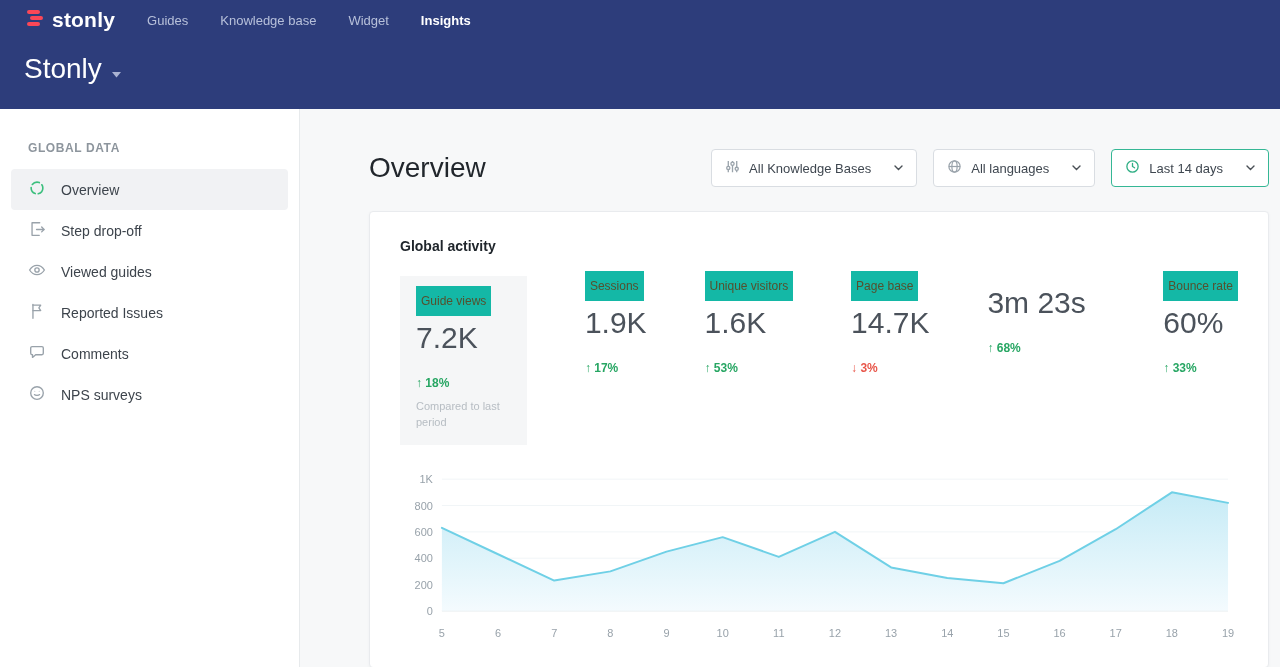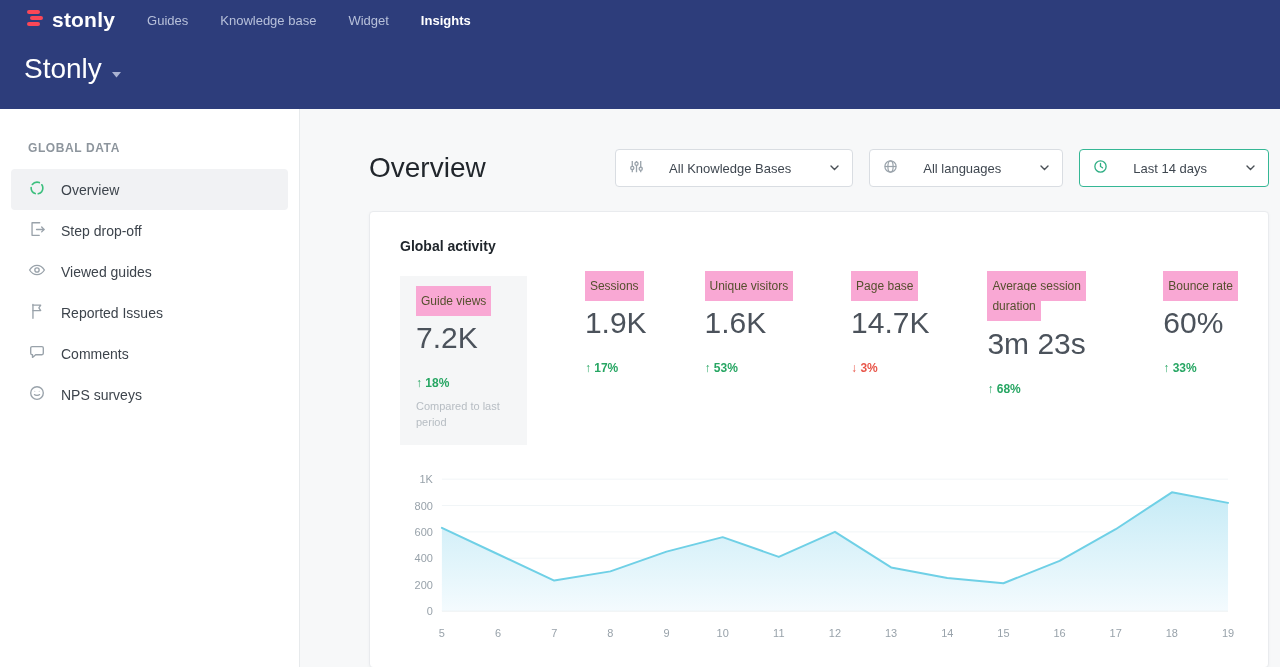--- a/index.html
+++ b/index.html
@@ -37,38 +37,38 @@
     font-size:14px; color:#3d444c; cursor:pointer;
   }
   .side-item.active { background:#f1f2f4; }
   .side-item svg { flex:0 0 auto; }
 
   main { flex:1; padding:40px 10px 0 69px; overflow:hidden; }
   .main-head { display:flex; align-items:center; justify-content:space-between; width:900px; }
   .page-title { font-size:28px; font-weight:400; color:#21262c; margin:0; }
   .filters { display:flex; gap:16px; }
   .filter-btn {
-    display:flex; align-items:center; gap:25px; height:38px; padding:0 13px;
+    display:flex; align-items:center; gap:9px; height:38px; padding:0 13px;
     background:#fff; border:1px solid #d9dde2; border-radius:4px;
     font-size:13px; color:#3f4750; cursor:pointer; white-space:nowrap;
   }
   .filter-btn .chev { margin-left:14px; display:flex; }
   .filter-btn.active-range { border-color:#35b795; }
 
   
   .card {
     width:900px; margin-top:24px; background:#fff;
     border:1px solid #e9ebee; border-radius:4px;
     padding:26px 30px 20px; box-shadow:0 1px 3px rgba(23,43,77,.04);
   }
   .card-title { font-size:14px; font-weight:700; color:#20262c; }
 
   .metrics { display:flex; justify-content:space-between; align-items:flex-start; margin-top:22px; }
   .hl {
-    display:inline; background:#f9a8d4; color:#55502e;
+    display:inline; background:#14b8a6; color:#55502e;
     font-size:12px; padding:8px 5px; line-height:1.7;
     -webkit-box-decoration-break:clone; box-decoration-break:clone;
   }
   .metric-value { font-size:30px; color:#4b525b; margin-top:10px; }
   .metric-change { font-size:12px; font-weight:700; margin-top:21px; }
   .metric-change.up { color:#27a663; }
   .metric-change.down { color:#e8564a; }
   .metric-box { background:#f5f6f7; padding:15px 16px 14px; width:127px; }
   .compare-note { font-size:11px; color:#b7bdc3; margin-top:9px; line-height:1.45; }
   .m-avg { width:118px; }
@@ -257,21 +257,20 @@
             <div class="metric-change up"><span>↑</span> <span>53%</span></div>
           </div>
 
           <div class="metric">
             <span class="hl">Page base</span>
             <div class="metric-value">14.7K</div>
             <div class="metric-change down"><span>↓</span> <span>3%</span></div>
           </div>
 
           <div class="metric m-avg">
-            <span class="hl">Average session duration</span>
             <div class="metric-value">3m 23s</div>
             <div class="metric-change up"><span>↑</span> <span>68%</span></div>
           </div>
 
           <div class="metric">
             <span class="hl">Bounce rate</span>
             <div class="metric-value">60%</div>
             <div class="metric-change up"><span>↑</span> <span>33%</span></div>
           </div>
 

